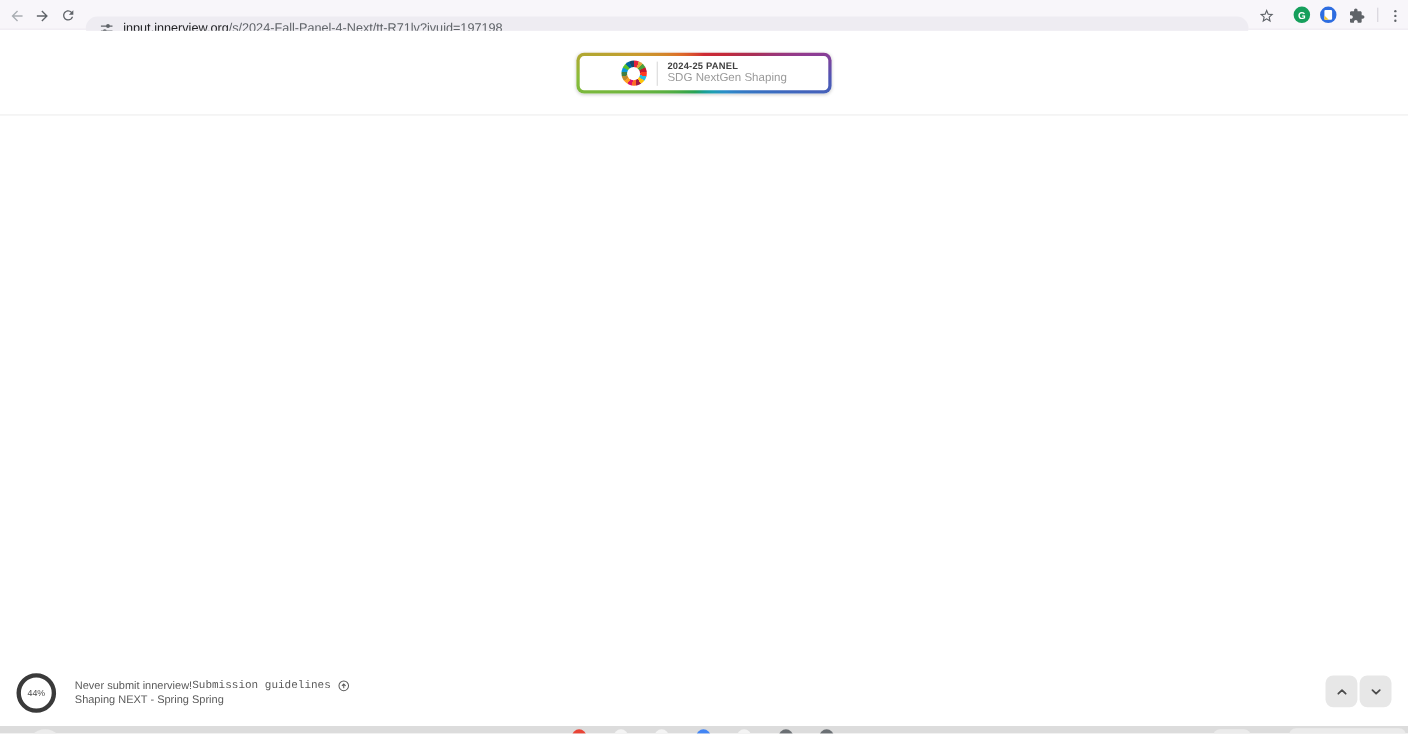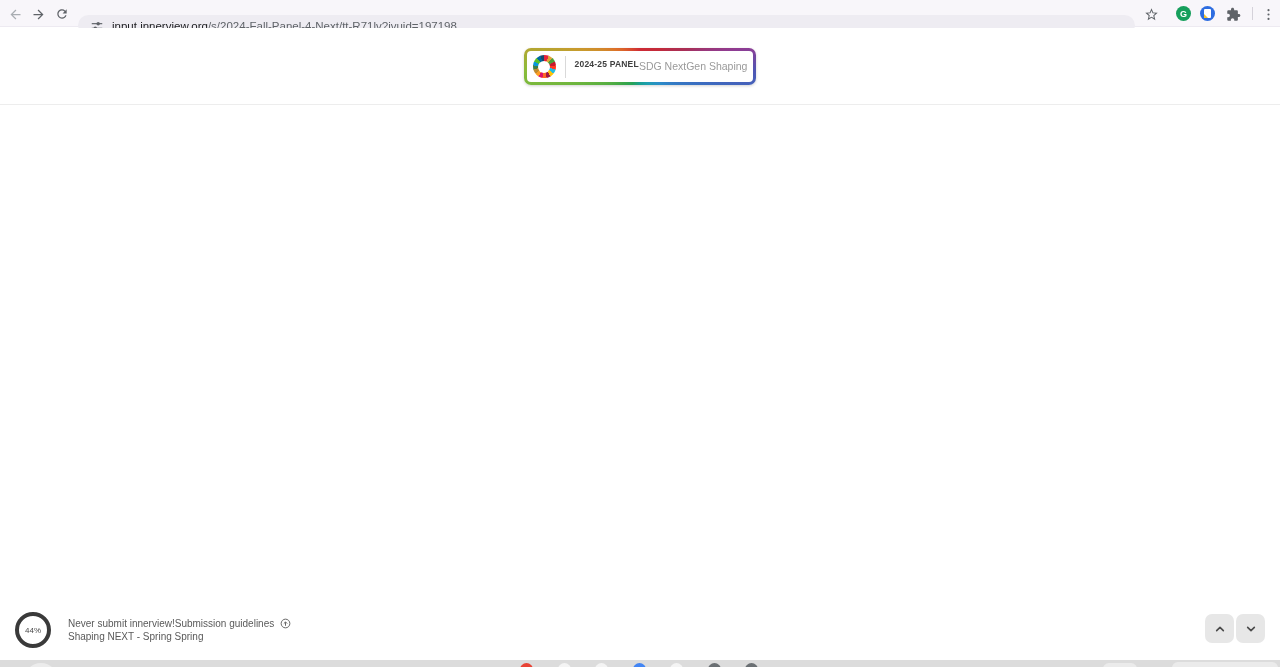--- a/index.html
+++ b/index.html
@@ -47,32 +47,32 @@
   .sdg-wheel { position:relative; width:23px; height:23px; border-radius:50%;
                background:conic-gradient(
                  #e5243b 0 21.2deg,#dda63a 0 42.4deg,#4c9f38 0 63.5deg,#c5192d 0 84.7deg,
                  #ff3a21 0 105.9deg,#26bde2 0 127.1deg,#fcc30b 0 148.2deg,#a21942 0 169.4deg,
                  #fd6925 0 190.6deg,#dd1367 0 211.8deg,#fd9d24 0 232.9deg,#bf8b2e 0 254.1deg,
                  #3f7e44 0 275.3deg,#0a97d9 0 296.5deg,#56c02b 0 317.6deg,#00689d 0 338.8deg,
                  #19486a 0 360deg); }
   .sdg-wheel::after { content:""; position:absolute; left:5.5px; top:5.5px; width:12px; height:12px;
                       background:#fff; border-radius:50%; }
   .logo-divider { width:1px; height:22px; background:#d9d9d9; }
-  .logo-text { display:flex; justify-content:center; line-height:1.15; }
+  .logo-text { display:flex; flex-direction:column; justify-content:center; line-height:1.15; }
   .logo-line1 { font-size:8.5px; font-weight:bold; color:#3f3f3f; letter-spacing:0.2px; }
   .logo-line2 { font-size:10.5px; color:#9a9a9a; }
 
   
   .progress-ring { position:absolute; left:15px; top:612px; width:36px; height:36px;
                    border:4px solid #3a3a3a; border-radius:50%; background:#fff;
                    display:flex; align-items:center; justify-content:center; }
   .progress-ring span { font-size:8px; color:#4a4a4a; }
   .footer-text { position:absolute; left:68px; top:617px; font-size:10px; color:#5a5a5a; }
   .footer-line { height:13px; line-height:13px; display:flex; align-items:center; }
-  .guidelines-link { color:#5a5a5a; text-decoration:none; cursor:pointer; }
+  .guidelines-link { color:#5a5a5a; text-decoration:none; cursor:pointer;font-family:Liberation Mono, monospace; }
   .info-ic { margin-left:6px; display:inline-flex; }
   .nav-btn { position:absolute; top:614px; width:29px; height:29px; border:none; border-radius:7px;
              background:#e7e7e7; display:flex; align-items:center; justify-content:center; cursor:pointer; }
   .nav-up { left:1205px; } .nav-down { left:1236px; }
 
   
   .dock { position:absolute; left:0; top:660px; width:1280px; height:7px; background:#dcdcdc; overflow:hidden; }
   .dock .launcher { position:absolute; left:24px; top:3px; width:34px; height:34px; border-radius:50%; background:#ececec; }
   .dock .app { position:absolute; top:3px; width:13px; height:13px; border-radius:50%; }
   .dock .a1 { left:520px; background:#e84335; } .dock .a2 { left:558px; background:#f4f4f4; }

